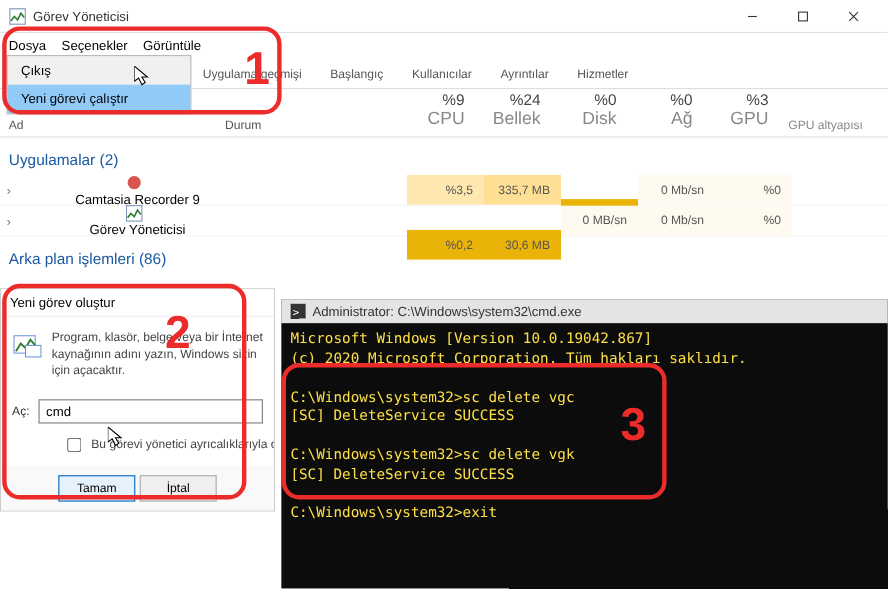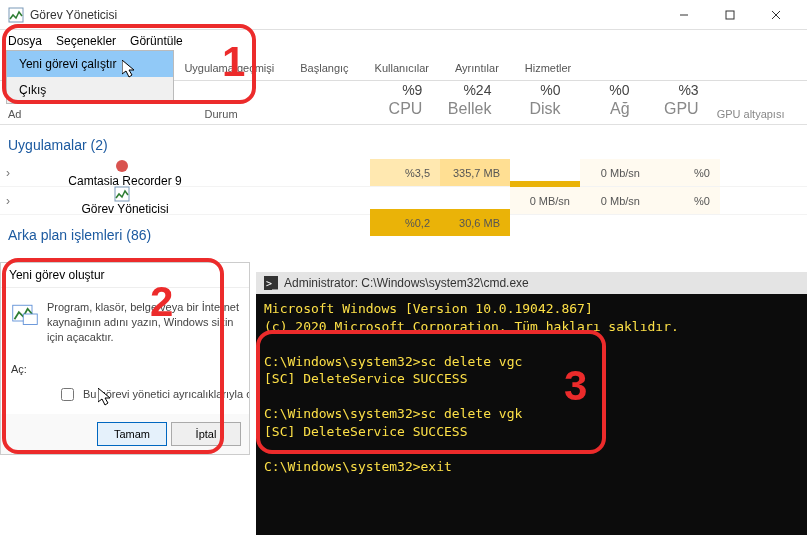--- a/index.html
+++ b/index.html
@@ -190,21 +190,21 @@
     padding: 4px 10px 10px 56px;
     display: flex;
     align-items: center;
     gap: 6px;
     color: #444;
     overflow: hidden;
     white-space: nowrap;
   }
   .run-buttons {
     display: flex;
-    justify-content: flex-end;
+    justify-content: center;
     gap: 4px;
     padding: 8px;
     background: #f9f9f9;
   }
   .run-buttons button {
     min-width: 70px;
     height: 24px;
     font-size: 11px;
     background: #efefef;
     border: 1px solid #aaa;
@@ -298,22 +298,22 @@
   </div>
 </div>
 
 <div class="menubar">
   <span class="menuitem">Dosya</span>
   <span class="menuitem">Seçenekler</span>
   <span class="menuitem">Görüntüle</span>
 </div>
 
 <div class="dropdown">
+  <div class="ditem">Çıkış</div>
   <div class="ditem highlight">Yeni görevi çalıştır</div>
-  <div class="ditem">Çıkış</div>
 </div>
 
 <div class="tabs">
   <div class="tab" style="visibility:hidden">İşlemler</div>
   <div class="tab" style="visibility:hidden">Performans</div>
   <div class="tab"><span style="margin-left:18px">Uygulama geçmişi</span></div>
   <div class="tab">Başlangıç</div>
   <div class="tab">Kullanıcılar</div>
   <div class="tab">Ayrıntılar</div>
   <div class="tab">Hizmetler</div>
@@ -390,20 +390,21 @@
   <div class="run-body">
     <svg class="ricon" viewBox="0 0 32 32">
       <rect x="2" y="6" width="22" height="18" fill="#fff" stroke="#5a8dd6"></rect>
       <polyline points="4,22 9,14 14,19 19,10 24,16" fill="none" stroke="#2e7d32" stroke-width="2"></polyline>
       <rect x="14" y="16" width="16" height="12" fill="#fff" stroke="#5a8dd6"></rect>
     </svg>
     <div class="rtext">Program, klasör, belge veya bir İnternet kaynağının adını yazın, Windows sizin için açacaktır.</div>
   </div>
   <div class="run-input-row">
     <label>Aç:</label>
+    <input type="text" value="cmd" style="">
   </div>
   <div class="run-check">
     <input type="checkbox" style="">
     <span>Bu görevi yönetici ayrıcalıklarıyla oluştur.</span>
   </div>
   <div class="run-buttons">
     <button class="primary">Tamam</button>
     <button>İptal</button>
   </div>
 </div>

